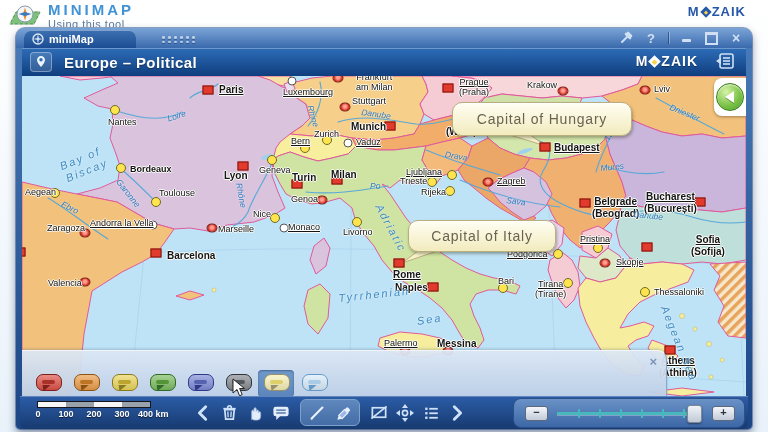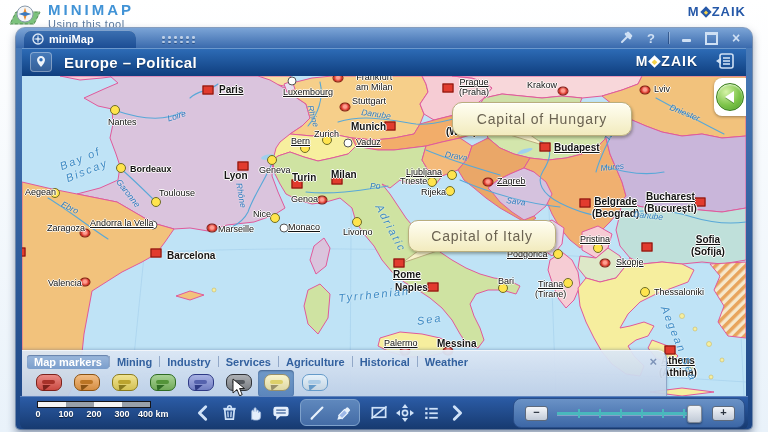--- a/index.html
+++ b/index.html
@@ -440,35 +440,20 @@
       <span>Capital of Italy</span>
     </div>
 
     <div class="backbtn">
       <div class="greenbtn">
           <i></i>
         </div>
     </div>
 
     <div class="mpanel">
-      <div class="mtabs" id="mtabs">
-          <div class="mtab active">Map markers</div>
-          <div class="tsep"></div>
-          <div class="mtab">Mining</div>
-          <div class="tsep"></div>
-          <div class="mtab">Industry</div>
-          <div class="tsep"></div>
-          <div class="mtab">Services</div>
-          <div class="tsep"></div>
-          <div class="mtab">Agriculture</div>
-          <div class="tsep"></div>
-          <div class="mtab">Historical</div>
-          <div class="tsep"></div>
-          <div class="mtab">Weather</div>
-        </div>
       <div class="mclose">×</div>
       <div class="mrow" id="mrow">
         <svg class="cursor" style="left:210px;top:9px;" width="14" height="20" viewBox="0 0 14 20">
           <path d="M1,1 L1,15 5,11.5 7.6,17.8 10.2,16.6 7.6,10.5 12.5,10.5 Z" fill="#fff" stroke="#222" stroke-width="1"></path>
         </svg>
       <div class="bub" style="left: 14px; --e: #7c221b; --s: #a83229; background: linear-gradient(rgba(255, 255, 255, 0.333), rgba(0, 0, 0, 0.094)), rgb(223, 81, 72); border: 1.5px solid rgb(124, 34, 27);">
             <i></i>
           </div>
           <div class="bub" style="left: 52px; --e: #8a5315; --s: #bc7524; background: linear-gradient(rgba(255, 255, 255, 0.333), rgba(0, 0, 0, 0.094)), rgb(235, 156, 73); border: 1.5px solid rgb(138, 83, 21);">
             <i></i>

